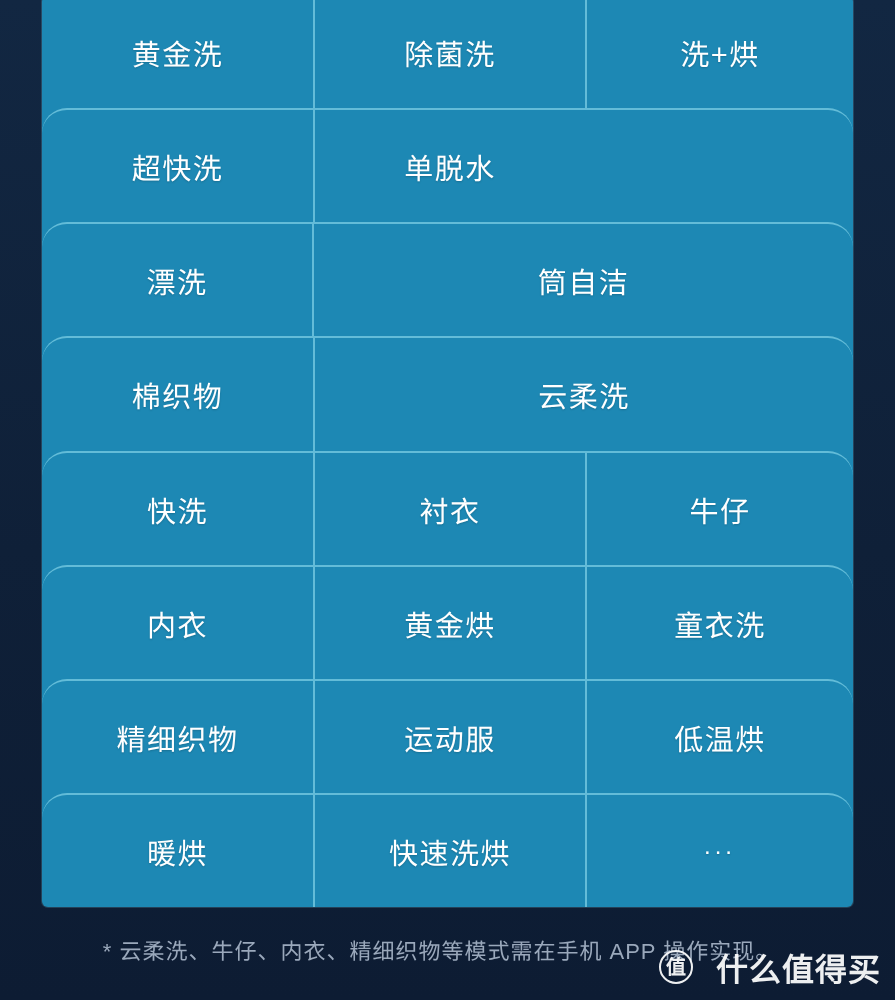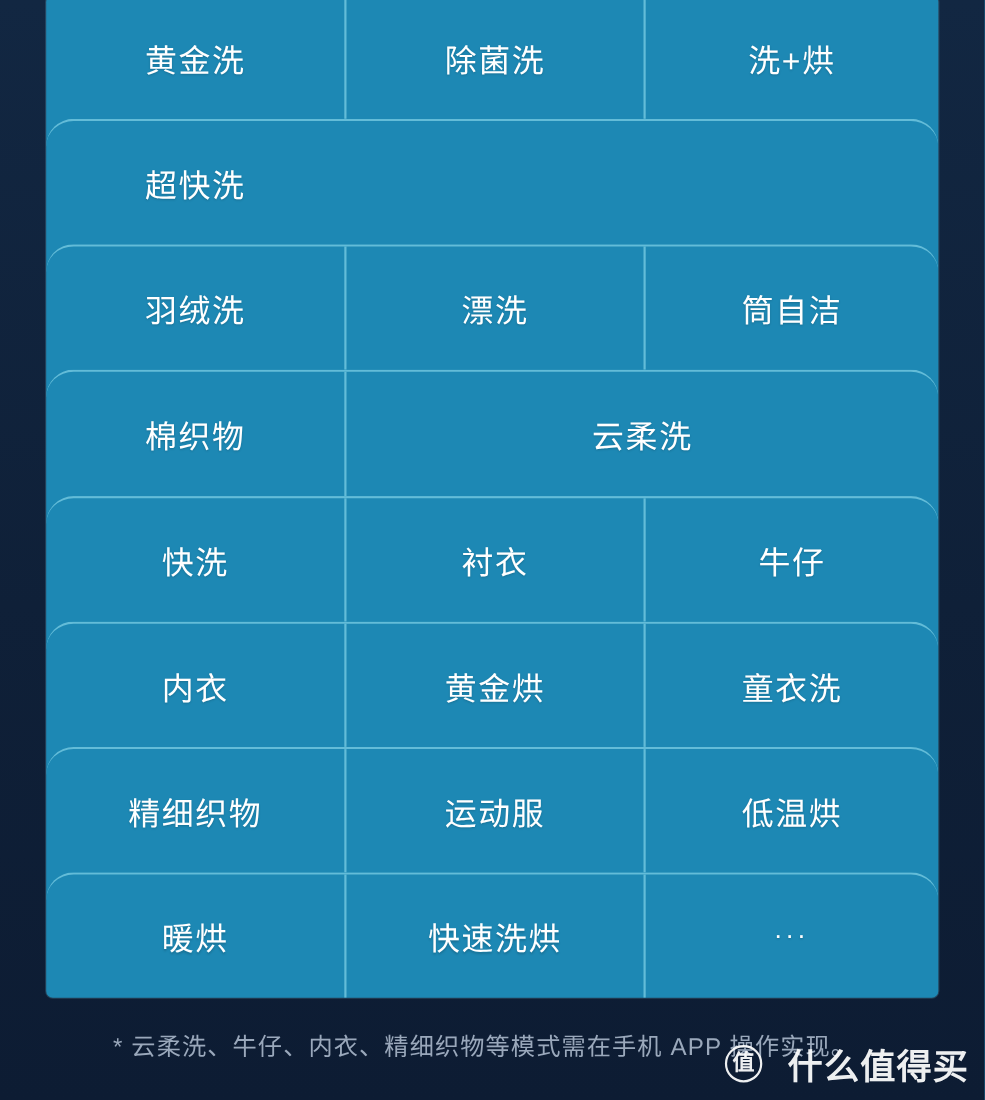--- a/index.html
+++ b/index.html
@@ -137,23 +137,23 @@
 <div class="stage">
 
   <div class="mode-table" id="mode-table">
       <div class="mode-row">
         <div class="mode-cell col-0">黄金洗</div>
         <div class="mode-cell col-1">除菌洗</div>
         <div class="mode-cell col-2">洗+烘</div>
       </div>
       <div class="mode-row">
         <div class="mode-cell col-0">超快洗</div>
+        <div class="mode-cell col-1">单脱水</div>
       </div>
       <div class="mode-row">
-        <div class="mode-cell col-0">羽绒洗</div>
         <div class="mode-cell col-1">漂洗</div>
         <div class="mode-cell col-2">筒自洁</div>
       </div>
       <div class="mode-row">
         <div class="mode-cell col-0">棉织物</div>
         <div class="mode-cell col-2">云柔洗</div>
       </div>
       <div class="mode-row">
         <div class="mode-cell col-0">快洗</div>
         <div class="mode-cell col-1">衬衣</div>

